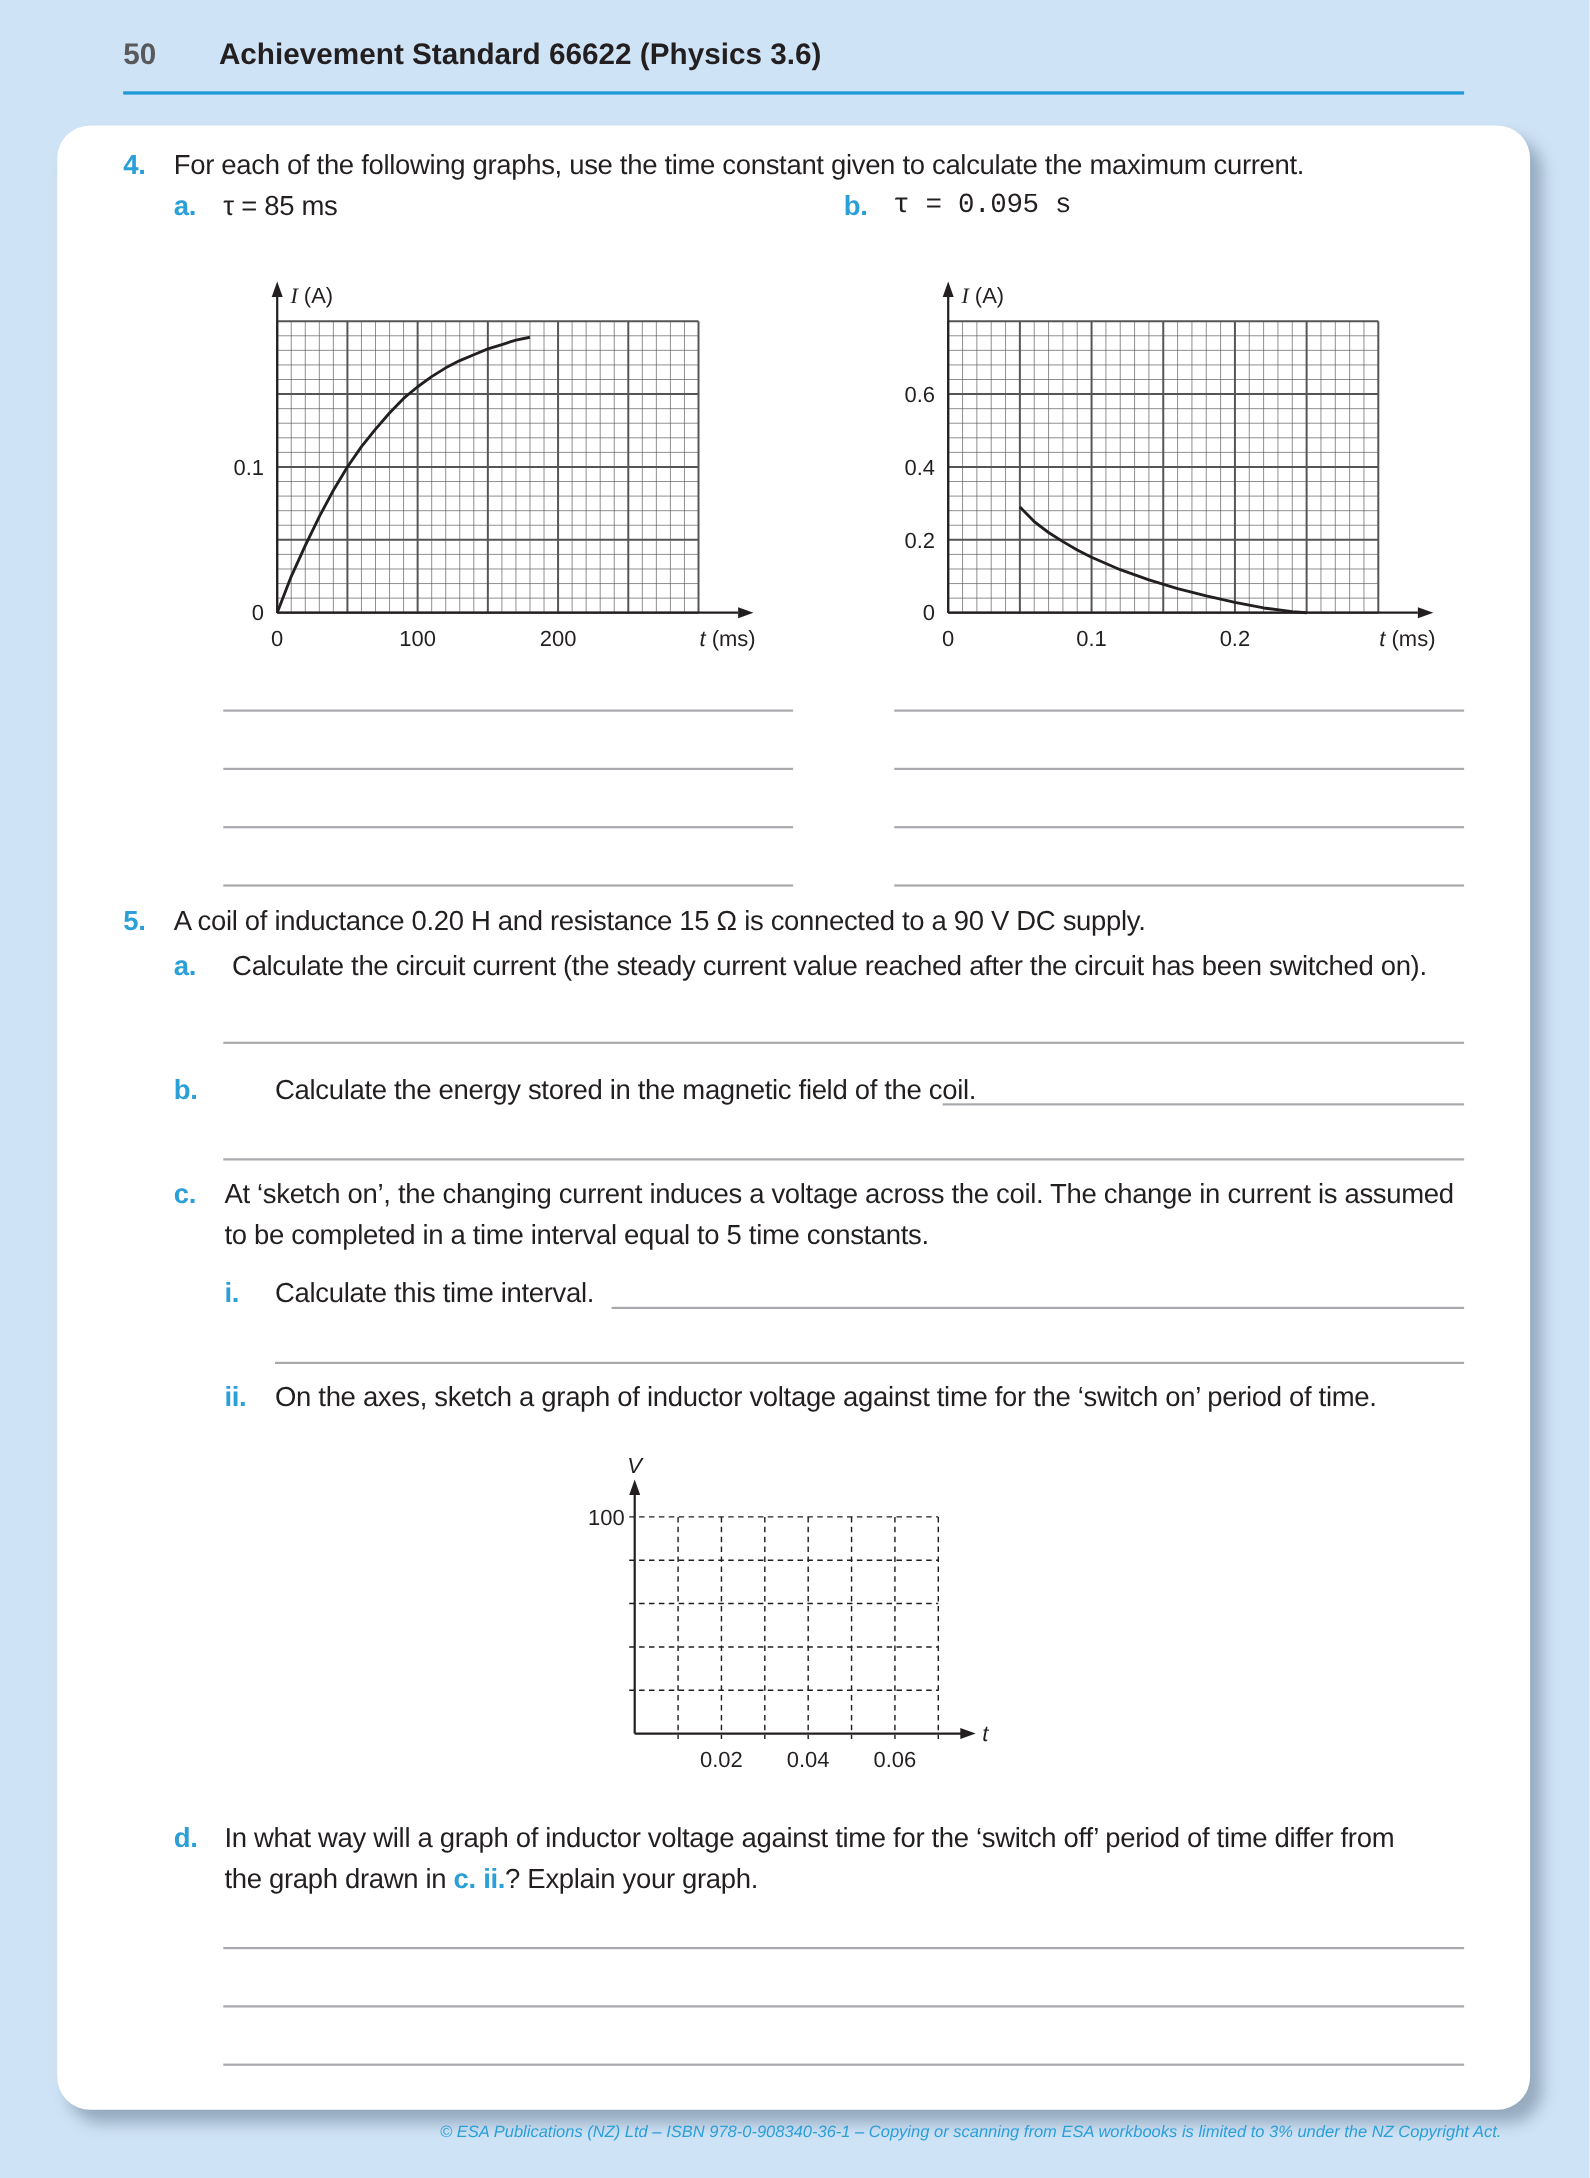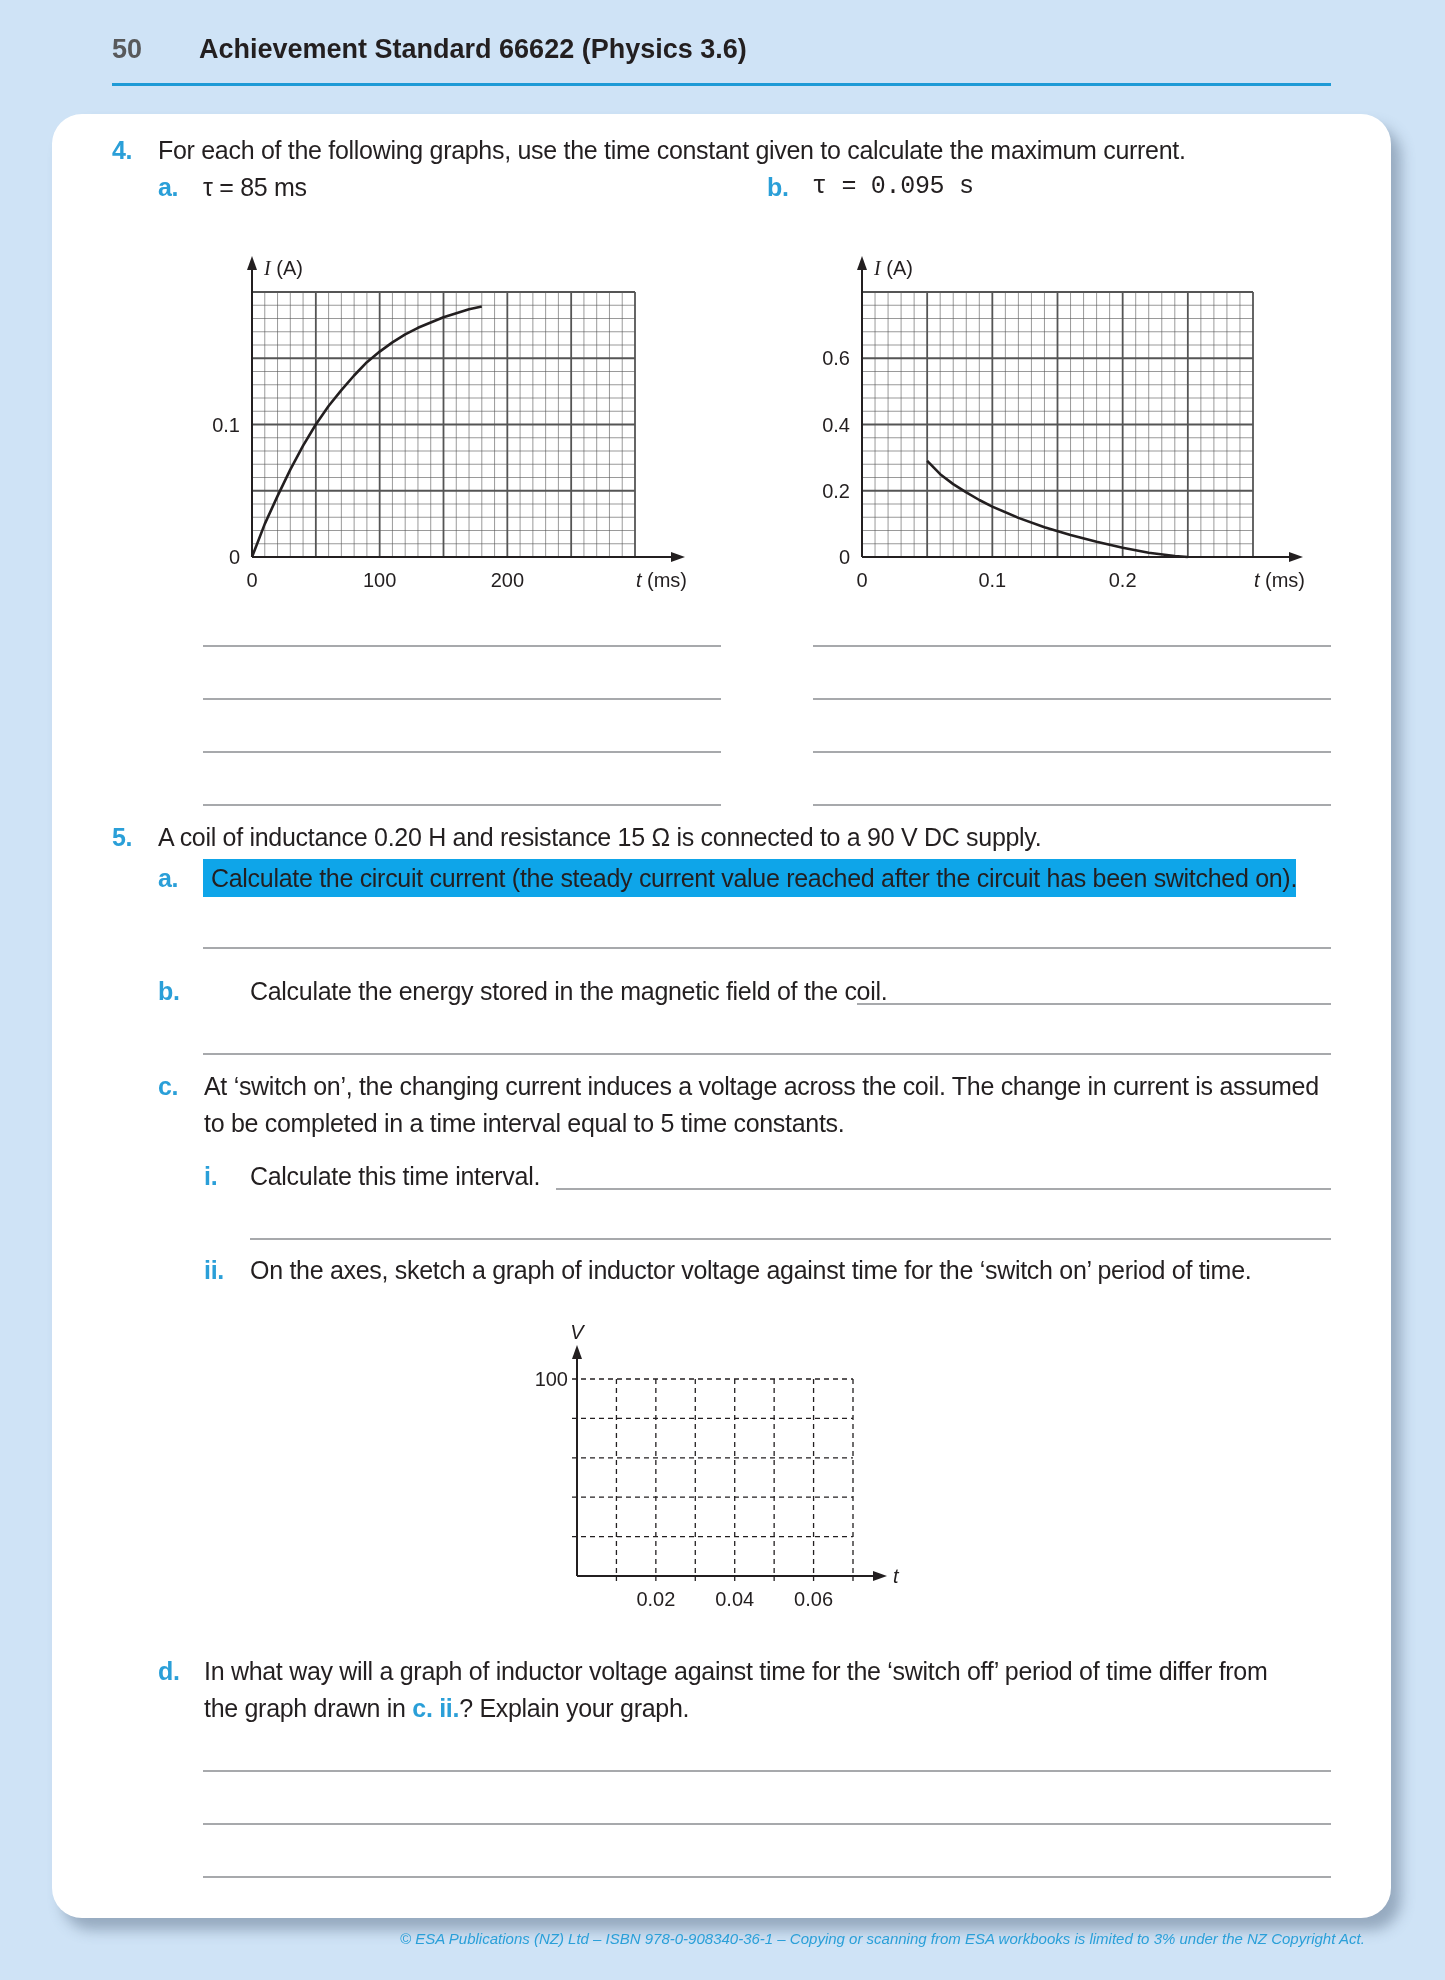--- a/index.html
+++ b/index.html
@@ -14,21 +14,21 @@
   .header-num { left: 112px; top: 34px; font-size: 27px; font-weight: bold; color: #58595b; }
   .header-title { left: 199px; top: 34px; font-size: 27px; font-weight: bold; color: #231f20; }
   .header-rule { left: 112px; top: 83px; width: 1219px; height: 3px; background: #1e9ad6; }
   .card {
     left: 52px; top: 114px; width: 1339px; height: 1804px;
     background: #ffffff; border-radius: 30px;
     box-shadow: 10px 12px 14px rgba(80,100,125,0.45);
   }
   .txt { font-size: 25px; line-height: 30px; white-space: nowrap; letter-spacing: -0.3px; }
   .line { height: 2px; background: #a7a9ac; }
-  .highlight { background: #0ea5e9; padding: 4px 8px; }
+  .highlight { background: #ffffff; padding: 4px 8px; }
   .footer {
     left: 400px; top: 1930px; width: 930px; text-align: right;
     font-size: 15px; font-style: italic; color: #2a9fd8; white-space: nowrap;
   }
   svg text { font-family: "Liberation Sans", "DejaVu Sans", sans-serif; }
 </style>
 </head>
 <body>
 
 <div class="abs header-num">50</div>
@@ -196,21 +196,21 @@
 <div class="abs txt blue" style="left:158px; top:863px;">a.</div>
 <div class="abs txt highlight" style="left:203px; top:859px; width:1276px; box-sizing:border-box; width:1093px;">Calculate the circuit current (the steady current value reached after the circuit has been switched on).</div>
 <div class="abs line" style="left:203px; top:947px; width:1128px;"></div>
 
 <div class="abs txt blue" style="left:158px; top:976px;">b.</div>
 <div class="abs txt" style="left:204px; top:976px;margin-left:46px;">Calculate the energy stored in the magnetic field of the coil.</div>
 <div class="abs line" style="left:857px; top:1003px; width:474px;"></div>
 <div class="abs line" style="left:203px; top:1053px; width:1128px;"></div>
 
 <div class="abs txt blue" style="left:158px; top:1071px;">c.</div>
-<div class="abs txt" style="left:204px; top:1071px;">At ‘switch on’, the changing current induces a voltage across the coil. The change in current is assumed</div>
+<div class="abs txt" style="left:204px; top:1071px;">At ‘sketch on’, the changing current induces a voltage across the coil. The change in current is assumed</div>
 <div class="abs txt" style="left:204px; top:1108px;">to be completed in a time interval equal to 5 time constants.</div>
 
 <div class="abs txt blue" style="left:204px; top:1161px;">i.</div>
 <div class="abs txt" style="left:250px; top:1161px;">Calculate this time interval.</div>
 <div class="abs line" style="left:556px; top:1188px; width:775px;"></div>
 <div class="abs line" style="left:250px; top:1238px; width:1081px;"></div>
 
 <div class="abs txt blue" style="left:204px; top:1255px;">ii.</div>
 <div class="abs txt" style="left:250px; top:1255px;">On the axes, sketch a graph of inductor voltage against time for the ‘switch on’ period of time.</div>
 

